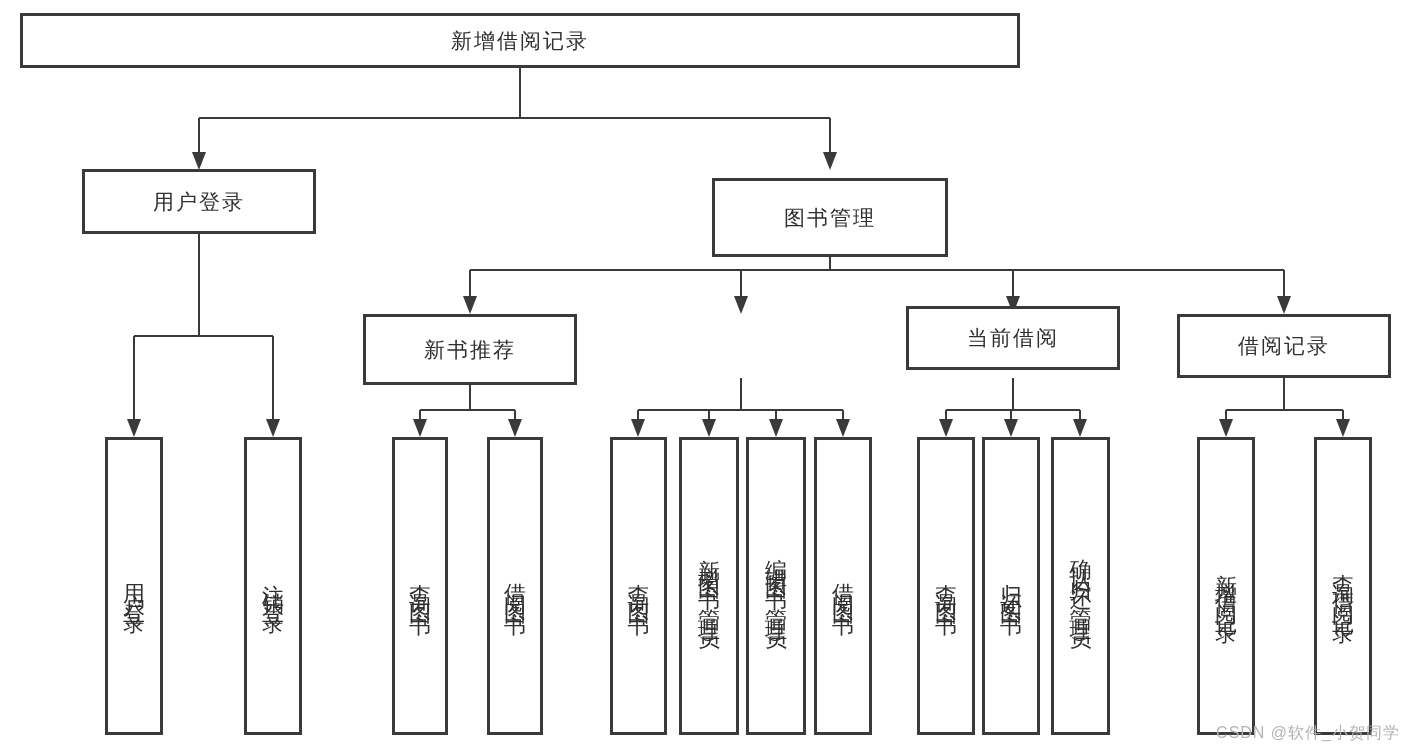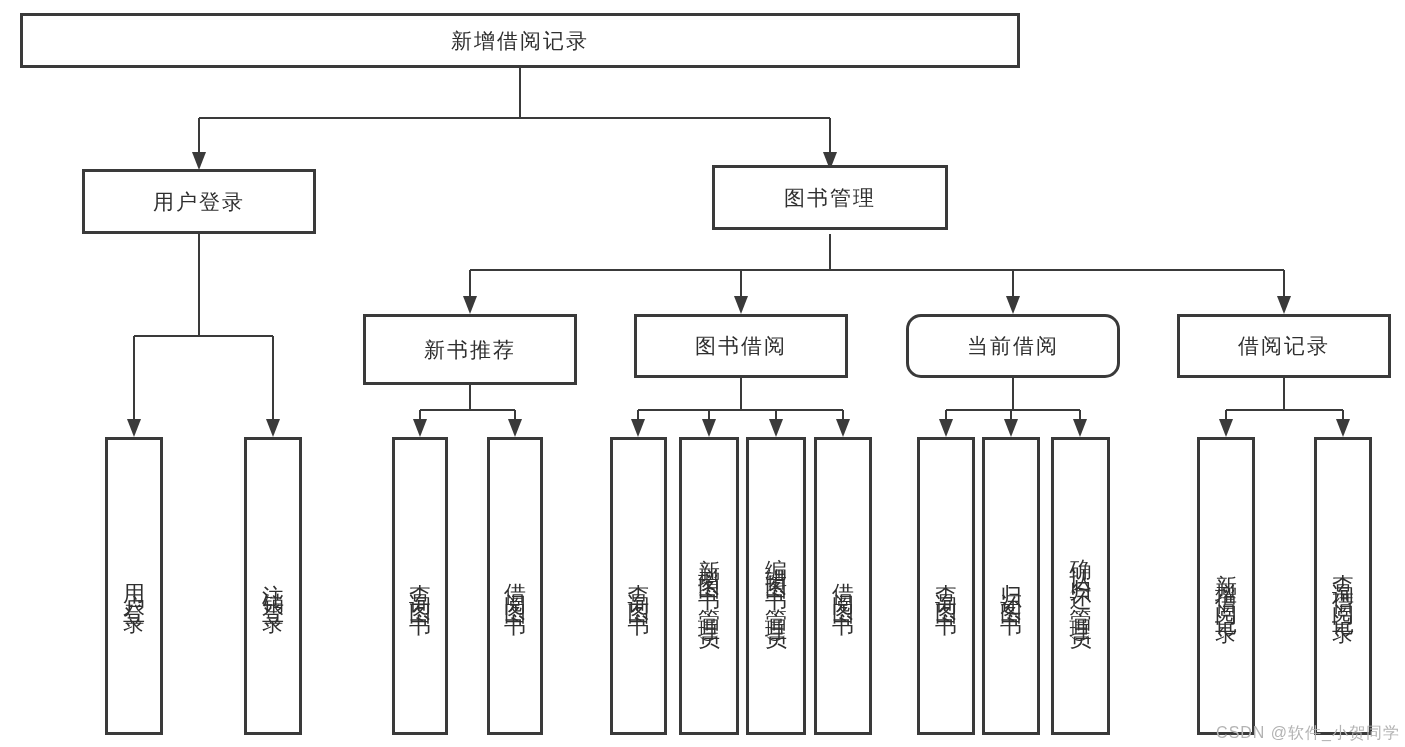--- a/index.html
+++ b/index.html
@@ -85,31 +85,28 @@
       </g>
   </svg>
 
   <div class="node h" style="left:20px; top:13px; width:1000px; height:55px;">
     <span>新增借阅记录</span>
   </div>
 
   <div class="node h" style="left:82px; top:169px; width:234px; height:65px;">
     <span>用户登录</span>
   </div>
-  <div class="node h" style="left:712px; top:165px; width:236px; height:65px;">
+  <div class="node h" style="left:712px; top:178px; width:236px; height:79px;">
     <span>图书管理</span>
   </div>
 
   <div class="node h" style="left:363px; top:314px; width:214px; height:71px;">
     <span>新书推荐</span>
   </div>
-  <div class="node h" style="left:634px; top:314px; width:214px; height:64px;">
-    <span>图书借阅</span>
-  </div>
-  <div class="node h" style="left:906px; top:314px; width:214px; height:64px;border-radius:15px;">
+  <div class="node h" style="left:906px; top:306px; width:214px; height:64px;">
     <span>当前借阅</span>
   </div>
   <div class="node h" style="left:1177px; top:314px; width:214px; height:64px;text-align:center;">
     <span>借阅记录</span>
   </div>
 
   <div class="node v" style="left:105px; top:437px; width:58px; height:298px;">
     <span>用户登录</span>
   </div>
   <div class="node v" style="left:244px; top:437px; width:58px; height:298px;">

